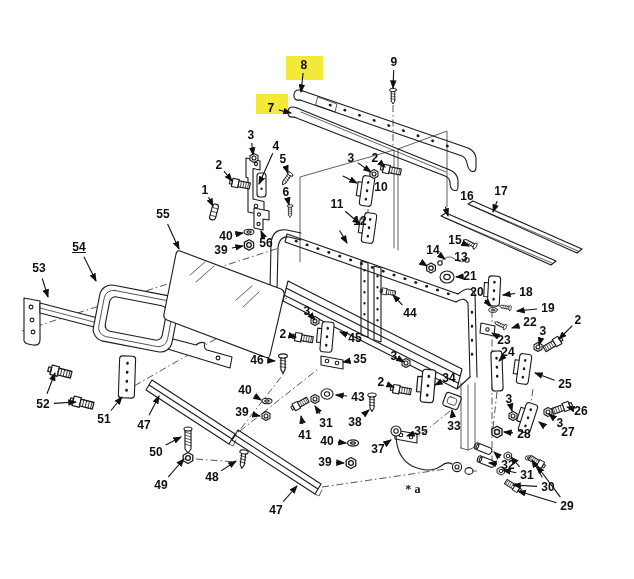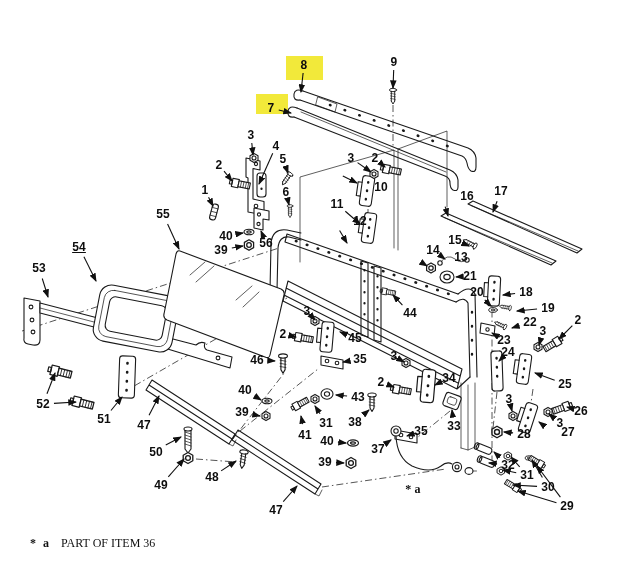--- a/index.html
+++ b/index.html
@@ -426,16 +426,13 @@
       <div class="callout" style="left: 307px; top: 311px;">3</div>
       <div class="callout" style="left: 381px; top: 382px;">2</div>
       <div class="callout" style="left: 394px; top: 356px;">3</div>
       <div class="callout" style="left: 578px; top: 320px;">2</div>
       <div class="callout" style="left: 543px; top: 331px;">3</div>
       <div class="callout" style="left: 560px; top: 423px;">3</div>
       <div class="callout" style="left: 509px; top: 399px;">3</div>
       <div class="callout serif" style="left: 413px; top: 489px;">* a</div>
     </div>
 
-  <div class="footnote">
-    <b>* a</b><span>PART OF ITEM  36</span>
-  </div>
 </div>
 
 </body></html>

